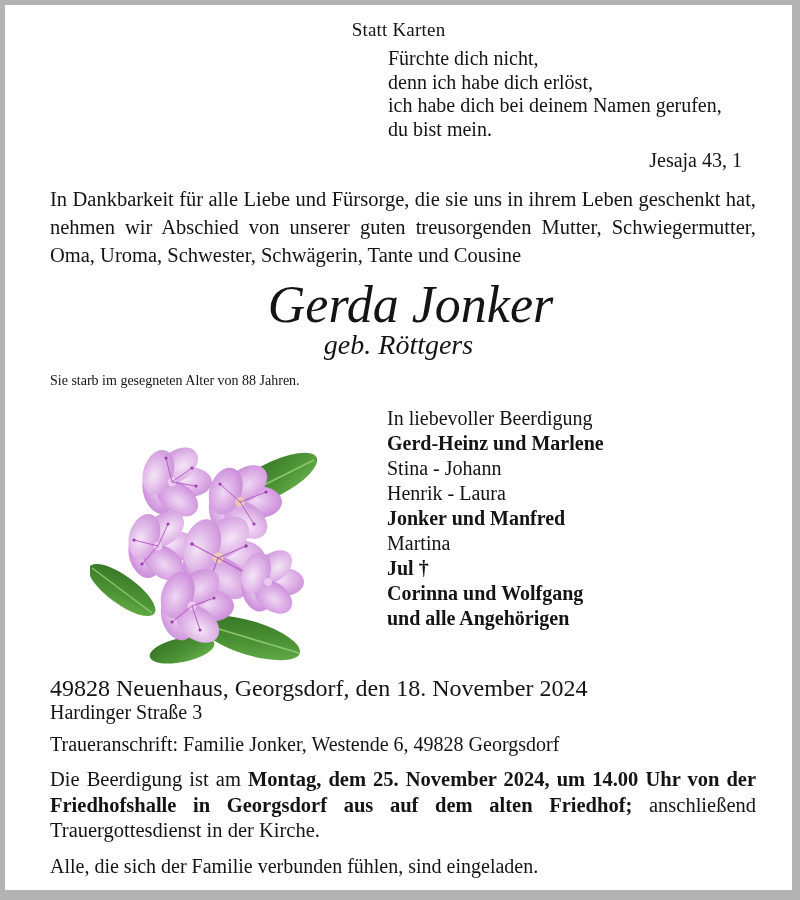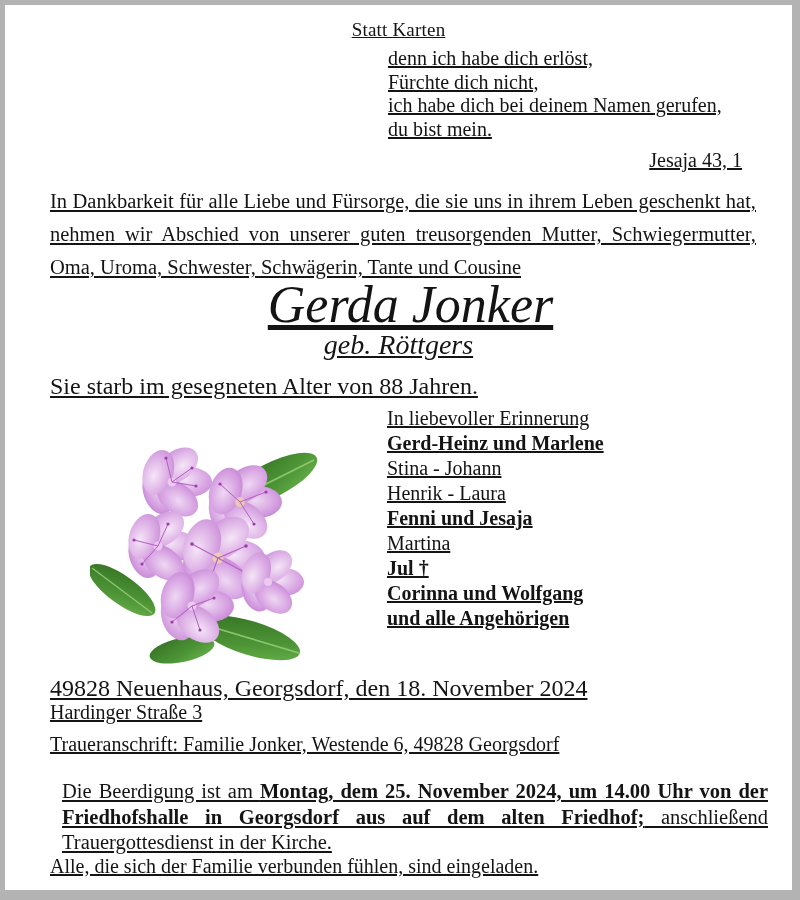--- a/index.html
+++ b/index.html
@@ -16,21 +16,21 @@
     overflow: hidden;
   }
   .page {
     position: absolute;
     top: 5px;
     left: 5px;
     right: 8px;
     bottom: 10px;
     background: #ffffff;
   }
-  .abs { position: absolute; text-decoration: underline; }
+  .abs { position: absolute; }
 
   .statt-karten {
     top: 14px;
     left: 0;
     width: 100%;
     text-align: center;
     font-size: 19px;
     letter-spacing: 0.2px;
   }
   .verse-block {
@@ -43,21 +43,21 @@
   .verse-source {
     top: 144px;
     right: 50px;
     font-size: 20px;
   }
   .intro {
     top: 180px;
     left: 45px;
     width: 706px;
     font-size: 20.5px;
-    line-height: 33px;
+    line-height: 28px;
     text-align: justify;
   }
   .deceased-name {
     top: 258px;
     left: 0;
     width: 100%;
     text-align: center;
     font-style: italic;
     font-size: 52px;
     line-height: 60px;
@@ -68,21 +68,21 @@
     top: 324px;
     left: 0;
     width: 100%;
     text-align: center;
     font-style: italic;
     font-size: 28px;
   }
   .age-line {
     top: 368px;
     left: 45px;
-    font-size: 24px;
+    font-size: 14px;
   }
   .memorial-col {
     top: 401px;
     left: 382px;
     font-size: 20px;
     line-height: 25px;
     white-space: nowrap;
   }
   .memorial-col .bold { font-weight: bold; }
   .flower-wrap {
@@ -106,22 +106,22 @@
   .closing { top: 850px; left: 45px; font-size: 20px; }
 </style>
 </head>
 <body>
 
 <div class="page">
 
   <div class="abs statt-karten">Statt Karten</div>
 
   <div class="abs verse-block">
+      <div>Fürchte dich nicht,</div>
       <div>denn ich habe dich erlöst,</div>
-      <div>Fürchte dich nicht,</div>
       <div>ich habe dich bei deinem Namen gerufen,</div>
       <div>du bist mein.</div>
     </div>
 
   <div class="abs verse-source">Jesaja 43, 1</div>
 
   <p class="abs intro" style="margin:0">In Dankbarkeit für alle Liebe und Fürsorge, die sie uns in ihrem Leben geschenkt hat, nehmen wir Abschied von unserer guten treusorgenden Mutter, Schwiegermutter, Oma, Uroma, Schwester, Schwägerin, Tante und Cousine</p>
 
   <h1 class="abs deceased-name">Gerda Jonker</h1>
 
@@ -257,34 +257,34 @@
         <ellipse cx="5" cy="14" rx="21" ry="14" fill="url(#petalG2)" transform="rotate(72)"></ellipse>
         <ellipse cx="-13" cy="9" rx="21" ry="14" fill="url(#petalG)" transform="rotate(144)"></ellipse>
         <ellipse cx="-13" cy="-9" rx="21" ry="14" fill="url(#petalG2)" transform="rotate(216)"></ellipse>
         <ellipse cx="5" cy="-14" rx="21" ry="14" fill="url(#petalG)" transform="rotate(288)"></ellipse>
         <circle r="4" fill="#ecc9f0"></circle>
       </g>
     </svg>
   </div>
 
   <div class="abs memorial-col">
-    <div>In liebevoller Erinnerung</div>
+    <div>In liebevoller Beerdigung</div>
     <div>
         <div class="bold">Gerd-Heinz und Marlene</div>
         <div>Stina - Johann</div>
         <div>Henrik - Laura</div>
-        <div class="bold">Fenni und Jesaja</div>
+        <div class="bold">Jonker und Manfred</div>
         <div>Martina</div>
         <div class="bold">Jul †</div>
         <div class="bold">Corinna und Wolfgang</div>
         <div class="bold">und alle Angehörigen</div>
       </div>
   </div>
 
   <div class="abs addr-1">49828 Neuenhaus, Georgsdorf, den 18. November 2024</div>
   <div class="abs addr-2">Hardinger Straße 3</div>
   <div class="abs trauer">Traueranschrift: Familie Jonker, Westende 6, 49828 Georgsdorf</div>
 
-  <p class="abs funeral" style="margin:12px"><span>Die Beerdigung ist am </span><span class="b">Montag, dem 25. November 2024, um 14.00 Uhr von der Friedhofshalle in Georgsdorf aus auf dem alten Friedhof;</span><span> anschließend Trauergottesdienst in der Kirche.</span></p>
+  <p class="abs funeral" style="margin:0"><span>Die Beerdigung ist am </span><span class="b">Montag, dem 25. November 2024, um 14.00 Uhr von der Friedhofshalle in Georgsdorf aus auf dem alten Friedhof;</span><span> anschließend Trauergottesdienst in der Kirche.</span></p>
 
   <div class="abs closing">Alle, die sich der Familie verbunden fühlen, sind eingeladen.</div>
 
 </div>
 
 </body></html>

